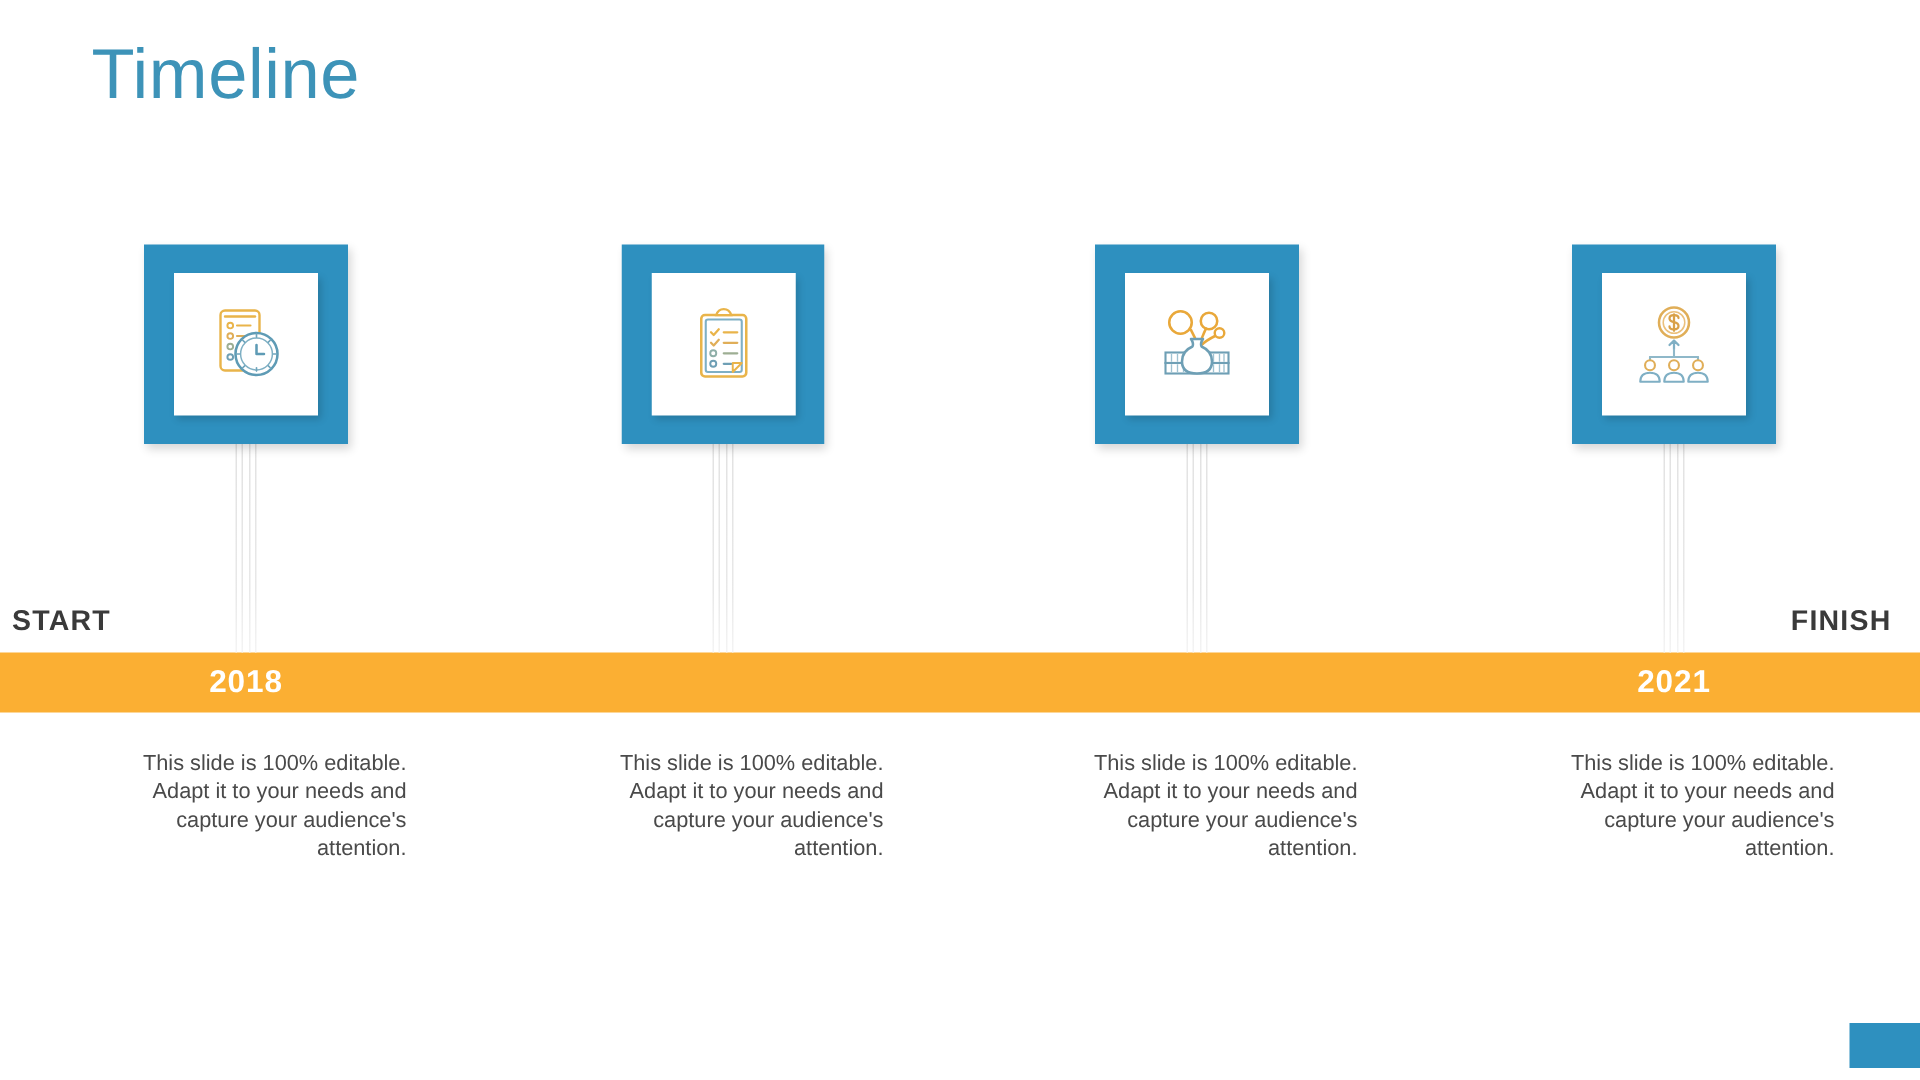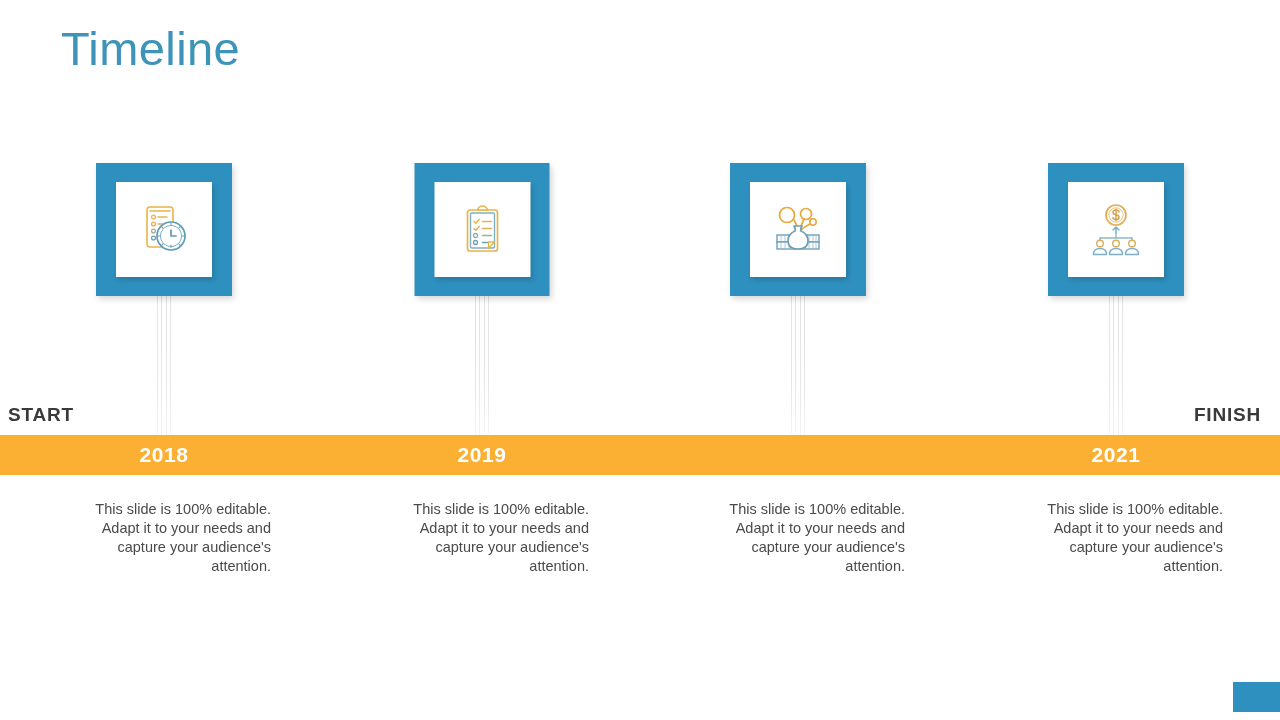--- a/index.html
+++ b/index.html
@@ -220,21 +220,20 @@
           <path d="M28 26.5 h9" stroke="#E0AE58" stroke-width="1.5" stroke-linecap="round"></path>
           <circle cx="21" cy="33.5" r="2" stroke="#8FAFA8" stroke-width="1.3"></circle>
           <path d="M28 33.5 h9" stroke="#9DAE93" stroke-width="1.5" stroke-linecap="round"></path>
           <circle cx="21" cy="40.5" r="2" stroke="#6E9FB5" stroke-width="1.3"></circle>
           <path d="M28 40.5 h5" stroke="#6E9FB5" stroke-width="1.5" stroke-linecap="round"></path>
           <path d="M34 46 l6 -6 h-6 z" stroke="#E9B44A" stroke-width="1.3" fill="#fff" stroke-linejoin="round"></path>
         </svg>
       </span>
     </div>
   </div>
-  <div class="year">2019</div>
   <div class="desc">This slide is 100% editable. Adapt it to your needs and capture your audience's attention.</div>
 </div>
 
 <div class="milestone m2">
   <div class="connector">
     <span class="c-a"></span>
       <span></span>
       <span></span>
       <span class="c-d"></span>
   </div>

